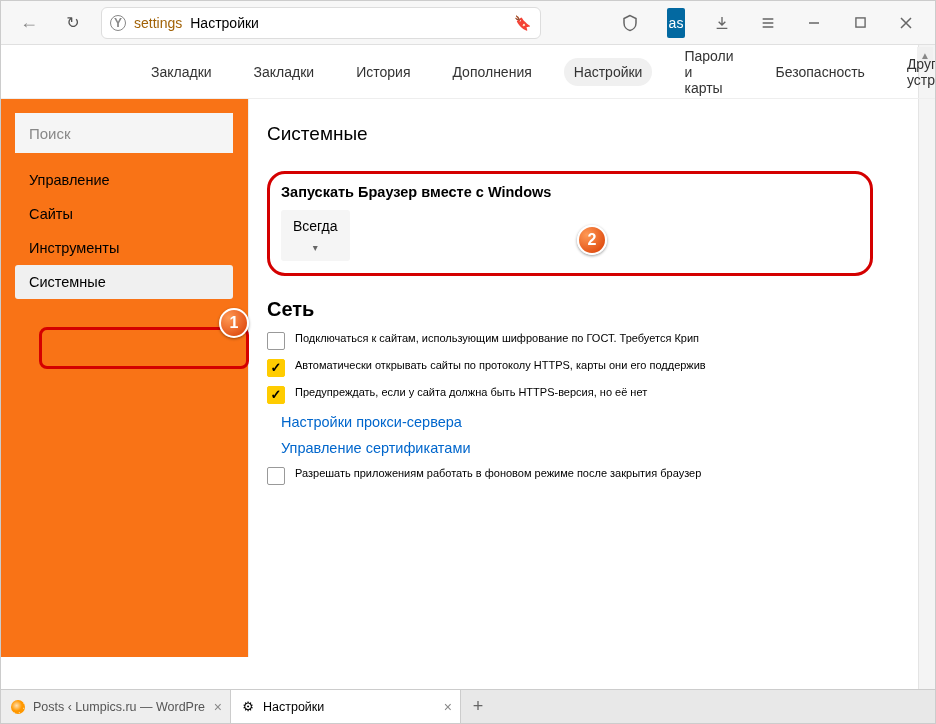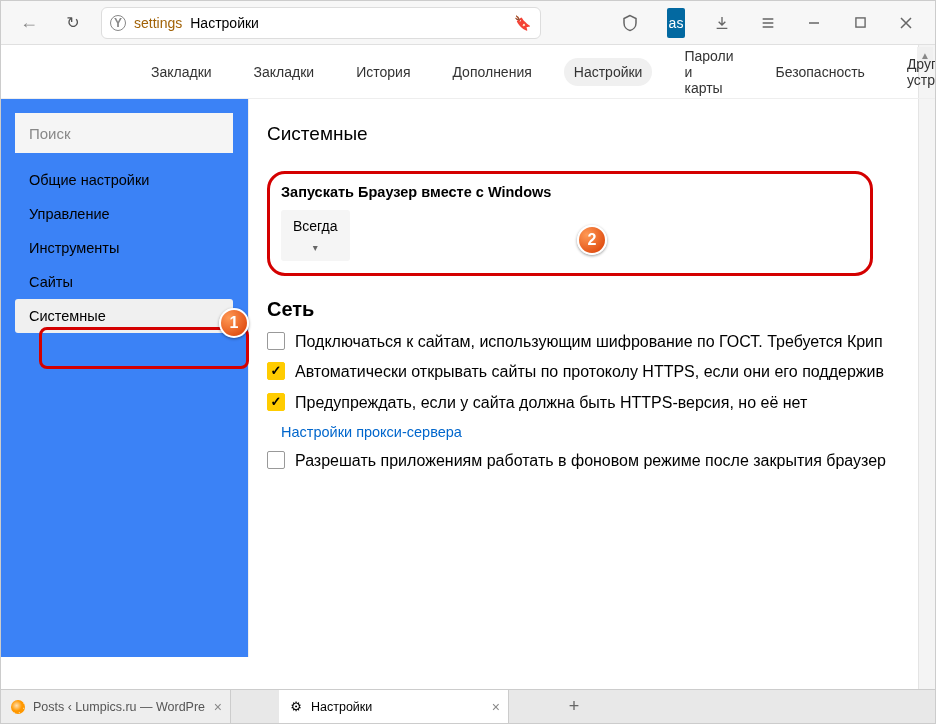--- a/index.html
+++ b/index.html
@@ -18,43 +18,43 @@
   .tb-btn { width: 46px; height: 34px; display: flex; align-items: center; justify-content: center; color: #666; font-size: 14px; cursor: pointer; }
 
   
   .cat-tabs { height: 54px; display: flex; align-items: center; padding-left: 140px; gap: 22px; font-size: 14px; color: #333; position:relative; border-bottom: 1px solid #eee; }
   .cat-tabs .tab { cursor: pointer; padding: 6px 10px; border-radius: 14px; }
   .cat-tabs .tab.active { background: #f0f0f0; }
   .scrollbar-up { position:absolute; right:2px; top:2px; width:16px; height:16px; background:#f0f0f0; color:#888; font-size:10px; display:flex; align-items:center; justify-content:center;}
 
   
   .main { display: flex; height: 558px; background: #fff; }
-  .sidebar { width: 248px; background: #3b82f6; padding: 14px 0 0 14px; border-right:1px solid #eee; }
+  .sidebar { width: 248px; background: #f97316; padding: 14px 0 0 14px; border-right:1px solid #eee; }
   .search-box { width: 218px; height: 40px; background: #f5f5f5; display: flex; align-items: center; padding: 0 14px; color: #888; font-size: 15px; margin-bottom: 10px; }
   .side-item { width: 218px; height: 34px; display: flex; align-items: center; padding: 0 14px; font-size: 14.5px; color: #000; cursor: pointer; }
   .side-item.active { background: #f0f0f0; border-radius: 3px; }
   .red-frame1 { position: absolute; border: 3px solid #d40000; border-radius: 8px; pointer-events: none; }
   .badge { position:absolute; width:30px; height:30px; border-radius:50%; background: radial-gradient(circle at 30% 30%, #ff9955, #d83a00); color:#fff; font-weight:bold; font-size:16px; display:flex; align-items:center; justify-content:center; border:2px solid #fff; box-shadow: 0 1px 3px rgba(0,0,0,0.4); pointer-events:none; }
 
   .content { flex: 1; padding: 20px 0 0 18px; overflow: hidden; position: relative; }
   .h-title { font-size: 19px; margin-bottom: 26px; margin-top: 4px; }
 
   .red-frame2 { position: relative; border: 3px solid #d40000; border-radius: 18px; width: 606px; padding: 10px 11px 12px; margin-bottom: 22px; }
   .sub-h { font-weight: bold; font-size: 14.5px; margin-bottom: 10px; }
   .dropdown { display: inline-flex; align-items: center; background: #f5f5f5; padding: 8px 12px; border-radius: 3px; cursor: pointer; font-size: 14px; gap: 8px; flex-direction: column; }
   .dropdown .chev { font-size: 10px; color: #666; }
   .section-h { font-weight: bold; font-size: 20px; margin: 18px 0 10px; }
-  .cb-row { display: flex; align-items: flex-start; gap: 10px; margin: 8px 0; font-size: 16px; line-height: 1.4; }
+  .cb-row { display: flex; align-items: flex-start; gap: 10px; margin: 8px 0; font-size: 11px; line-height: 1.4; }
   .cb { width: 18px; height: 18px; border: 1.5px solid #999; border-radius: 2px; display: flex; align-items: center; justify-content: center; flex-shrink:0; margin-top:1px; }
   .cb.checked { background: #ffcc00; border-color: #ffcc00; }
   .cb.checked::after { content: "✓"; color: #000; font-size: 13px; font-weight: bold; }
   .link { color: #0066cc; font-size: 14.5px; margin: 10px 14px; cursor: pointer; display:block; }
 
   
-  .bottom-tabs { position: absolute; bottom: 0; left: 0; right: 0; height: 34px; background: #e8e8e8; display: flex; align-items: stretch; border-top: 1px solid #ccc; gap: 48px; }
+  .bottom-tabs { position: absolute; bottom: 0; left: 0; right: 0; height: 34px; background: #e8e8e8; display: flex; align-items: stretch; border-top: 1px solid #ccc; }
   .btab { display: flex; align-items: center; padding: 0 10px; gap: 8px; font-size: 12.5px; color: #555; background: #eee; border-right: 1px solid #ccc; width: 230px; cursor: pointer; position: relative; }
   .btab.active { background: #fff; color: #000; }
   .btab .favicon { width: 14px; height: 14px; display:flex; align-items:center; justify-content:center; font-size: 13px; }
   .btab .close { position:absolute; right: 8px; color:#888; font-size:14px; }
   .new-tab { width: 34px; display:flex; align-items:center; justify-content:center; color:#666; font-size:18px; cursor:pointer; }
   .fav-orange { width:14px; height:14px; border-radius:50%; background: radial-gradient(circle at 40% 40%, #ffe0b0, #ff9800 45%, #ff9800 60%, #fff 62%, #ff9800 64%); }
 
   
   .rscroll { position:absolute; right:0; top:44px; bottom:34px; width:17px; background:#f4f4f4; border-left:1px solid #e4e4e4;}
 </style>
@@ -120,24 +120,23 @@
   <div class="tab">Пароли и карты</div>
   <div class="tab">Безопасность</div>
   <div class="tab">Другие устройс</div>
 </div>
 
 <div class="main">
   <div class="sidebar">
     <div class="search-box">
       <span>Поиск</span>
     </div>
-    <div class="side-item">Общие настройки</div>
     <div class="side-item">Управление</div>
+    <div class="side-item">Сайты</div>
     <div class="side-item">Инструменты</div>
-    <div class="side-item">Сайты</div>
     <div class="side-item active">Системные</div>
   </div>
 
   <div class="content">
     <div class="h-title">Системные</div>
 
     <div class="red-frame2">
       <div class="sub-h">Запускать Браузер вместе с Windows</div>
       <div class="dropdown">
         <span>Всегда</span>
@@ -145,27 +144,28 @@
       </div>
     </div>
 
     <div class="section-h">Сеть</div>
     <div class="cb-row">
       <div class="cb"></div>
       <span>Подключаться к сайтам, использующим шифрование по ГОСТ. Требуется Крип</span>
     </div>
     <div class="cb-row">
       <div class="cb checked"></div>
-      <span>Автоматически открывать сайты по протоколу HTTPS, если они его поддержив</span>
+      <span>Автоматически открывать сайты по протоколу HTTPS, карты они его поддержив</span>
     </div>
     <div class="cb-row">
       <div class="cb checked"></div>
       <span>Предупреждать, если у сайта должна быть HTTPS-версия, но её нет</span>
     </div>
     <span class="link">Настройки прокси-сервера</span>
+    <span class="link">Управление сертификатами</span>
 
     <div class="cb-row">
       <div class="cb"></div>
       <span>Разрешать приложениям работать в фоновом режиме после закрытия браузер</span>
     </div>
   </div>
 </div>
 
 <div class="red-frame1" style="left:38px; top:326px; width:210px; height:42px;"></div>
 <div class="badge" style="left:218px; top:307px;">1</div>

